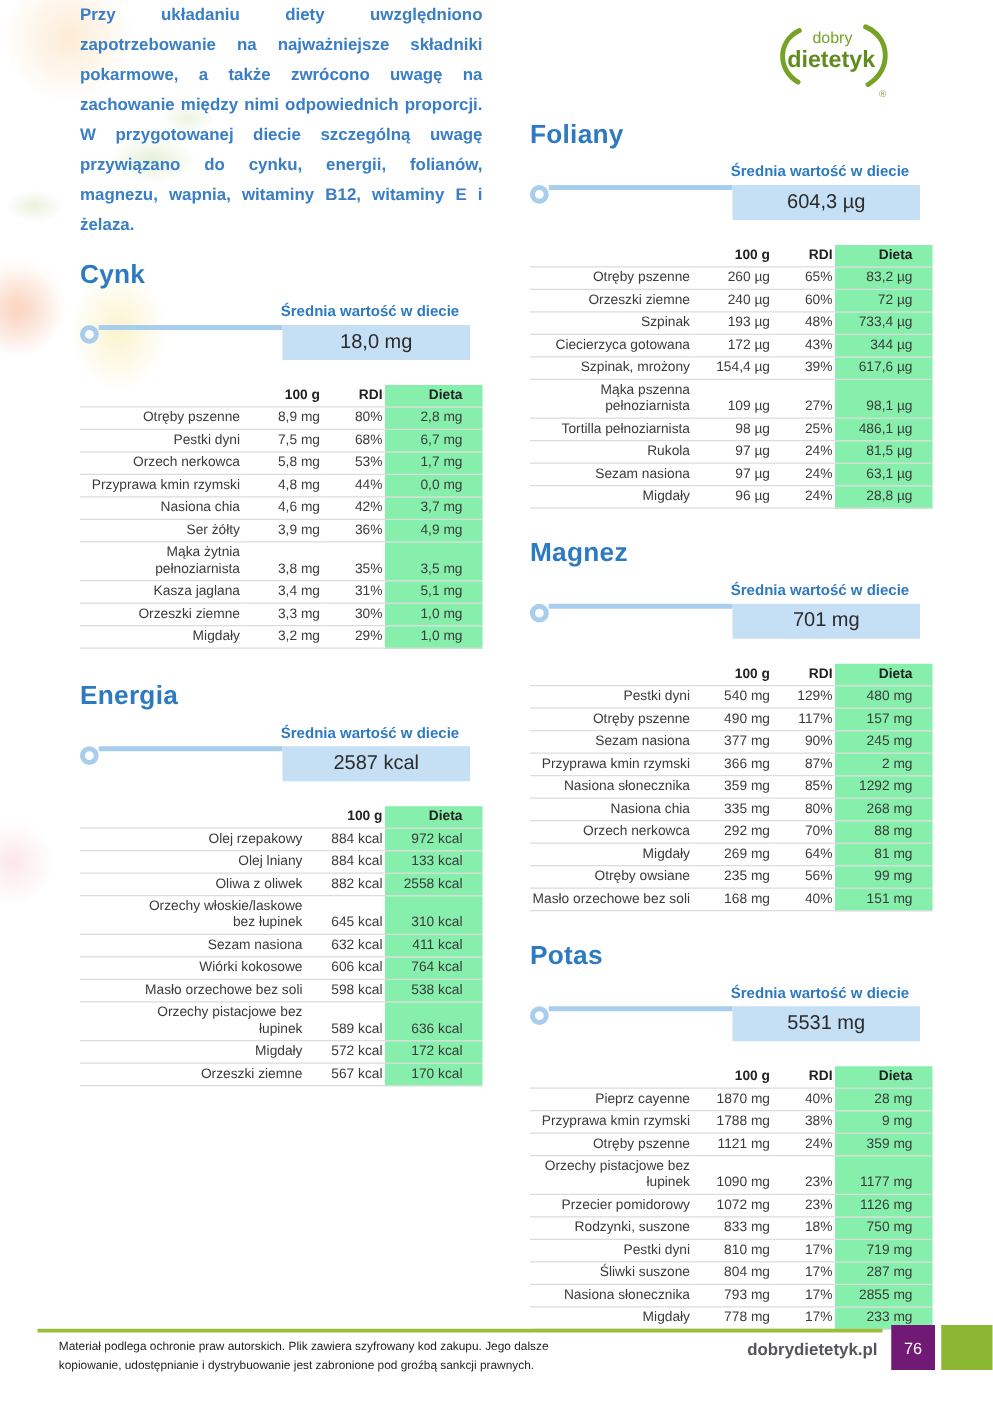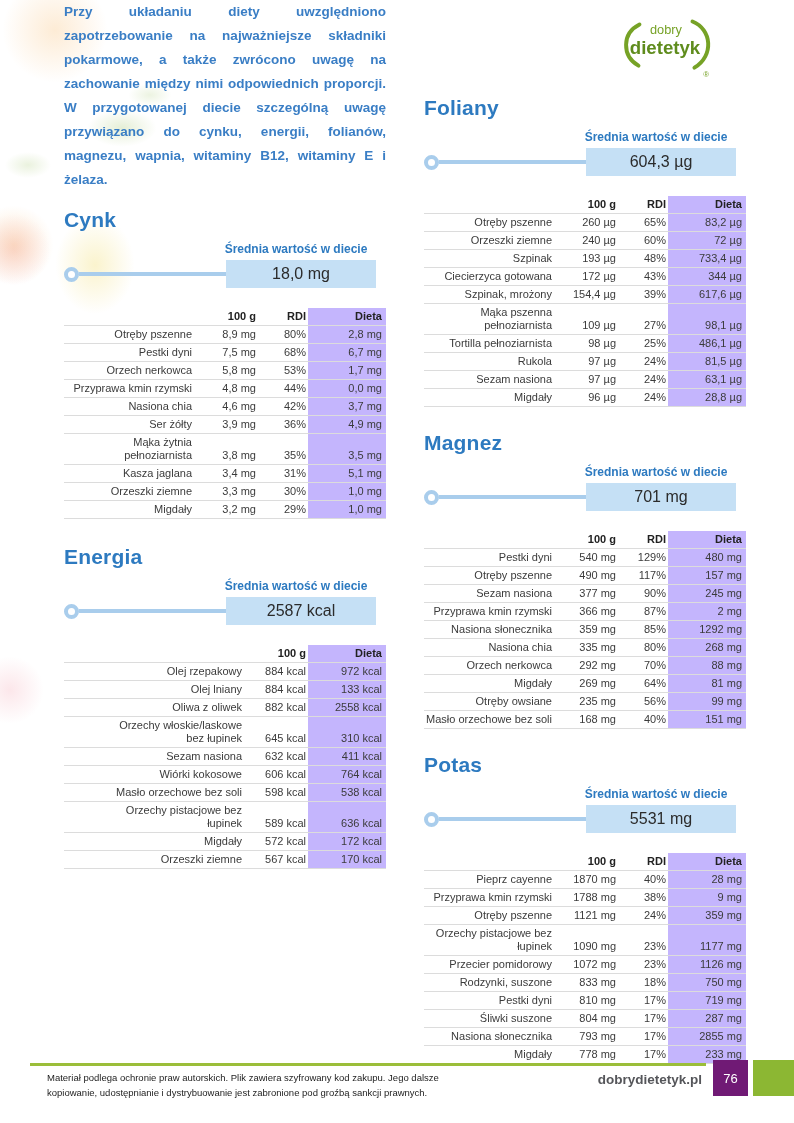--- a/index.html
+++ b/index.html
@@ -42,21 +42,21 @@
   .mt-cynk    { margin-top:16px; }
   .mt-energia { margin-top:26px; }
   .mt-first   { margin-top:96px; }
   .mt-next    { margin-top:24px; }
 
   .avg-label {
     display:block; width:160px; margin:10px 10px 4px auto;
     text-align:center; font-size:12px; font-weight:bold; color:#2d7ac0;
     white-space:nowrap;
   }
-  .marker-row { display:flex; align-items:center; margin-right:10px; height:28px; }
+  .marker-row { display:flex; margin-right:10px; height:28px; }
   .marker-dot {
     width:15px; height:15px; border:4px solid #a9cdec; border-radius:50%;
     background:#fff; flex:0 0 auto;
   }
   .marker-line { flex:1 1 auto; height:4px; background:#a9cdec; }
   .value-box {
     width:150px; height:28px; flex:0 0 auto;
     background:#c5e0f5; color:#2b2b2b;
     display:flex; align-items:center; justify-content:center;
     font-size:16px;
@@ -66,21 +66,21 @@
   table.nutri th, table.nutri td {
     padding:2px 2px 2px 4px; text-align:right; vertical-align:bottom;
     border-top:1px solid #dcdcdc; line-height:13px; white-space:pre-line;
   }
   table.nutri thead th { border-top:none; font-weight:bold; color:#222; }
   table.nutri tbody tr:last-child td { border-bottom:1px solid #dcdcdc; }
   table.nutri .name { text-align:right; padding-left:0; }
   table.nutri .w100   { width:64px; }
   table.nutri .wrdi   { width:50px; }
   table.nutri .wdieta { width:78px; }
-  table.nutri .shade  { background:#c4b5fd; padding-right:4px; }
+  table.nutri .shade  { background:#86efac; padding-right:16px; }
 
   .footer-line  { position:absolute; left:30px; top:1063px; width:676px; height:3px; background:#9bbe3a; }
   .footer-copy  { position:absolute; left:47px; top:1071px; width:410px; font-size:9.5px; color:#1d1d1d; line-height:1.55; }
   .footer-site  { position:absolute; left:470px; top:1072px; width:232px; text-align:right; font-size:13.5px; font-weight:bold; color:#55565a; }
   .page-badge   { position:absolute; left:713px; top:1060px; width:35px; height:36px; background:#701a75; color:#fff;
                   display:flex; align-items:center; justify-content:center; font-size:13px; }
   .edge-badge   { position:absolute; left:753px; top:1060px; width:41px; height:36px; background:#8cb733; }
 </style>
 </head>
 <body>

